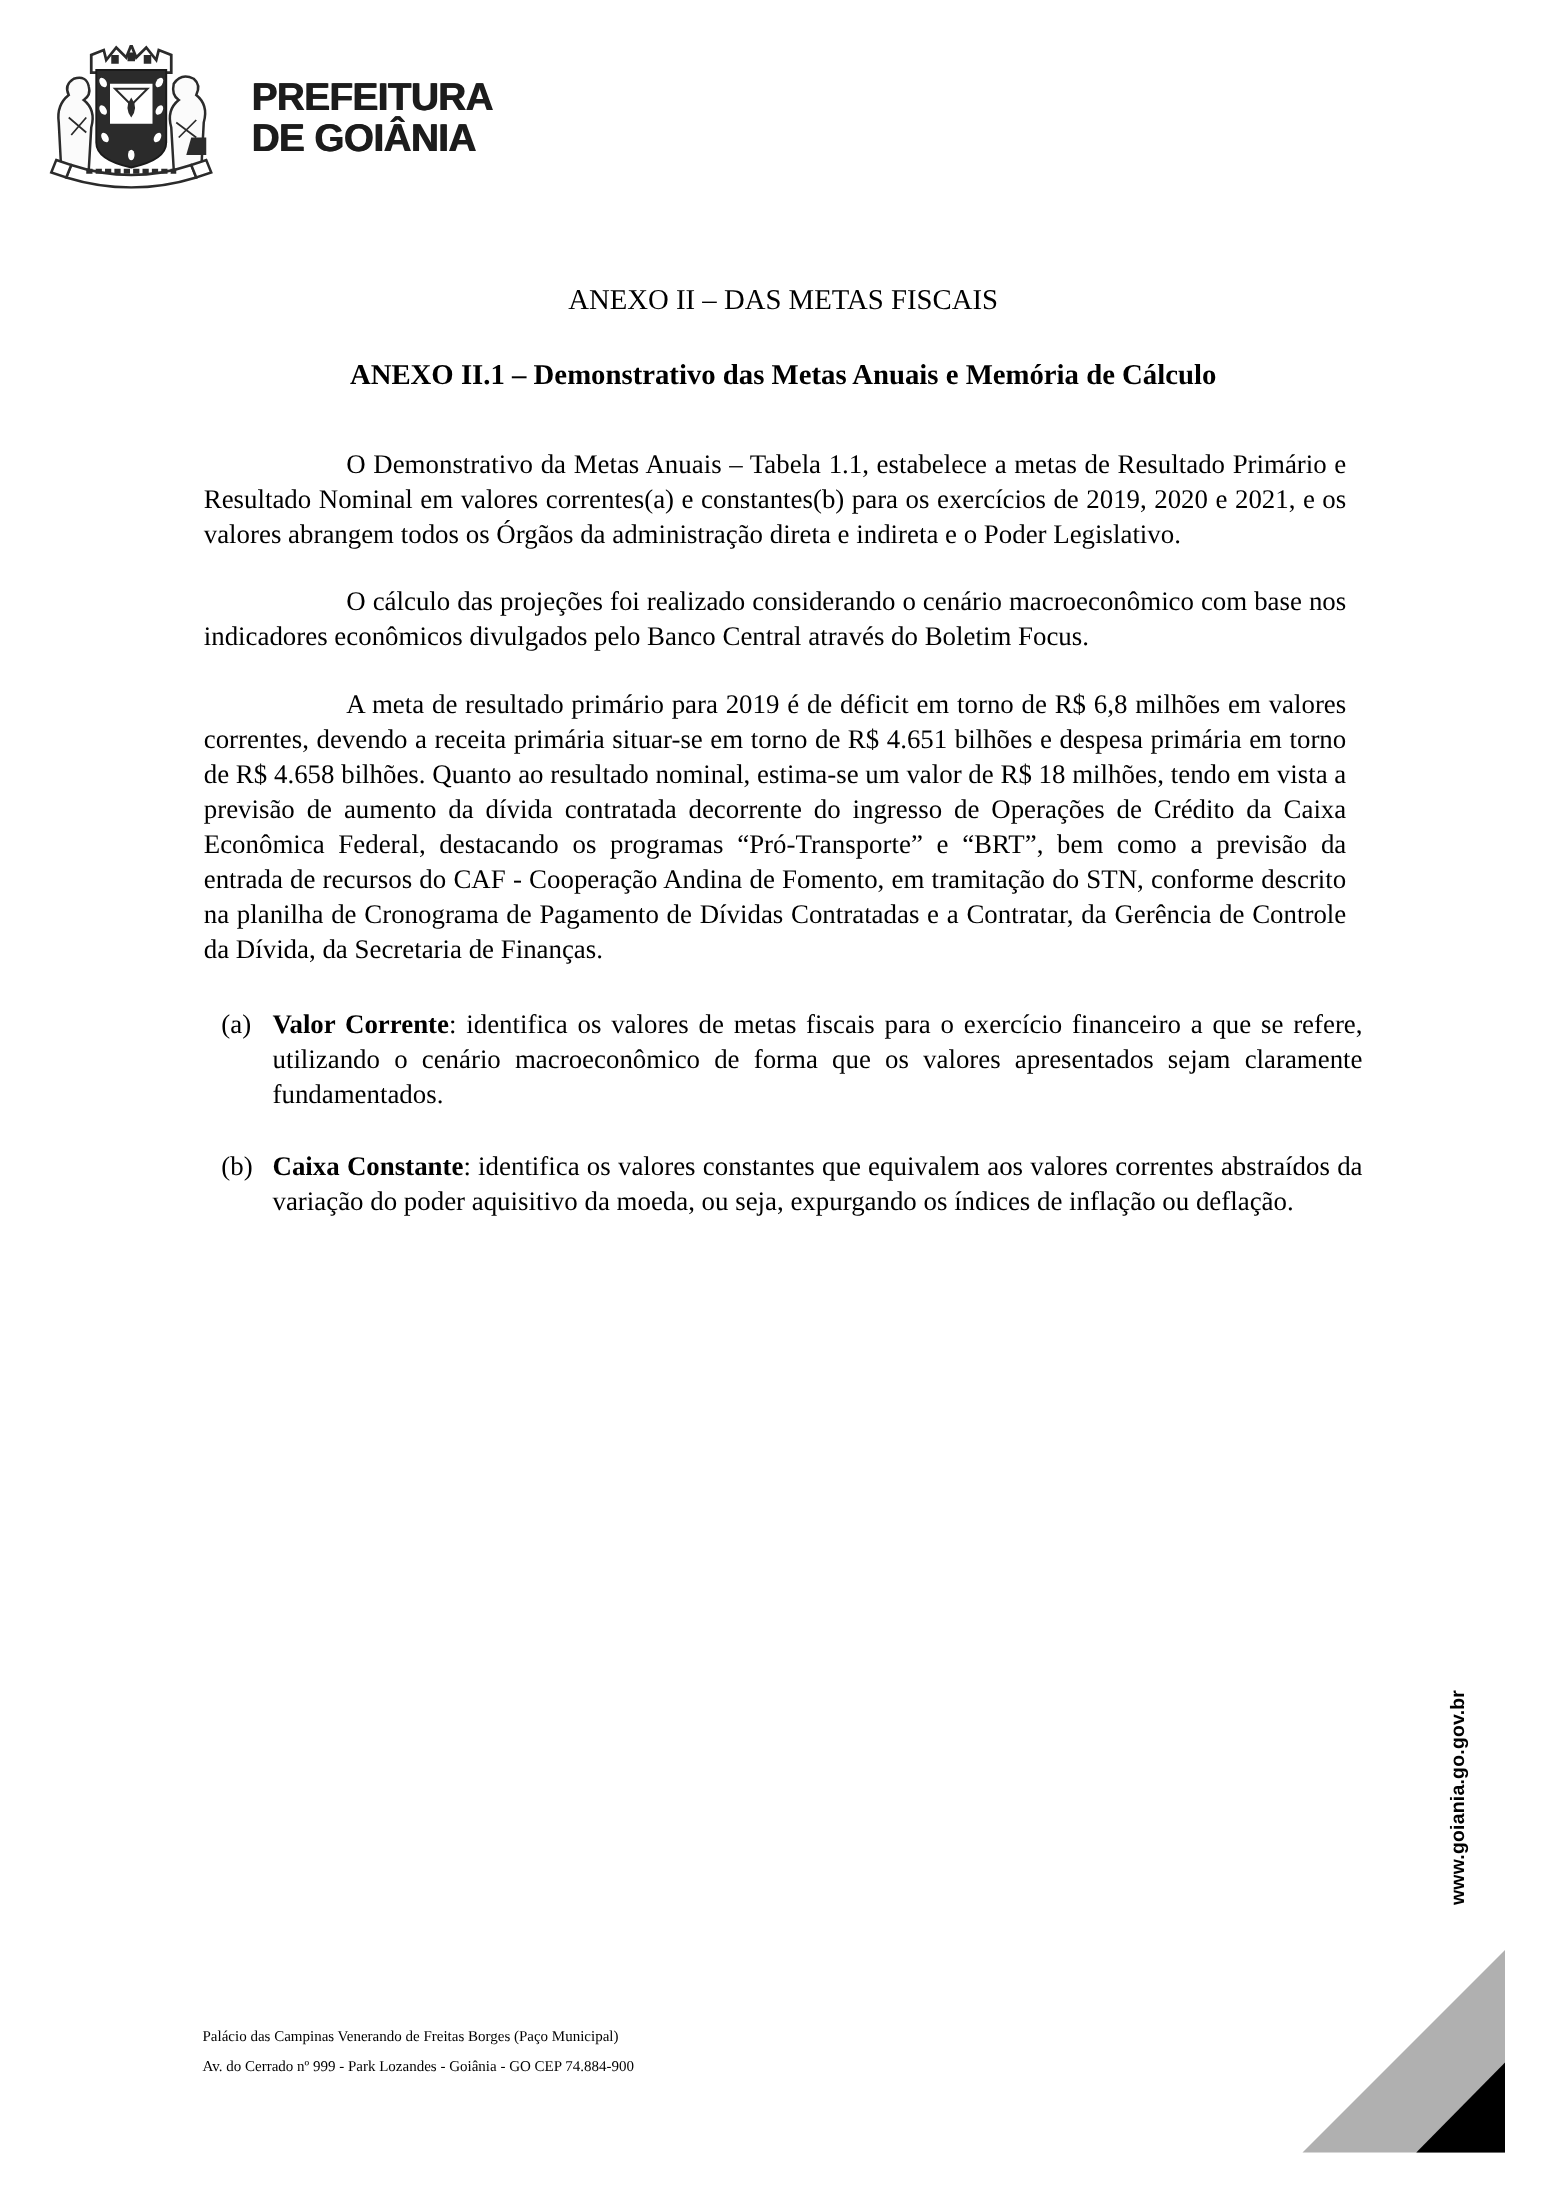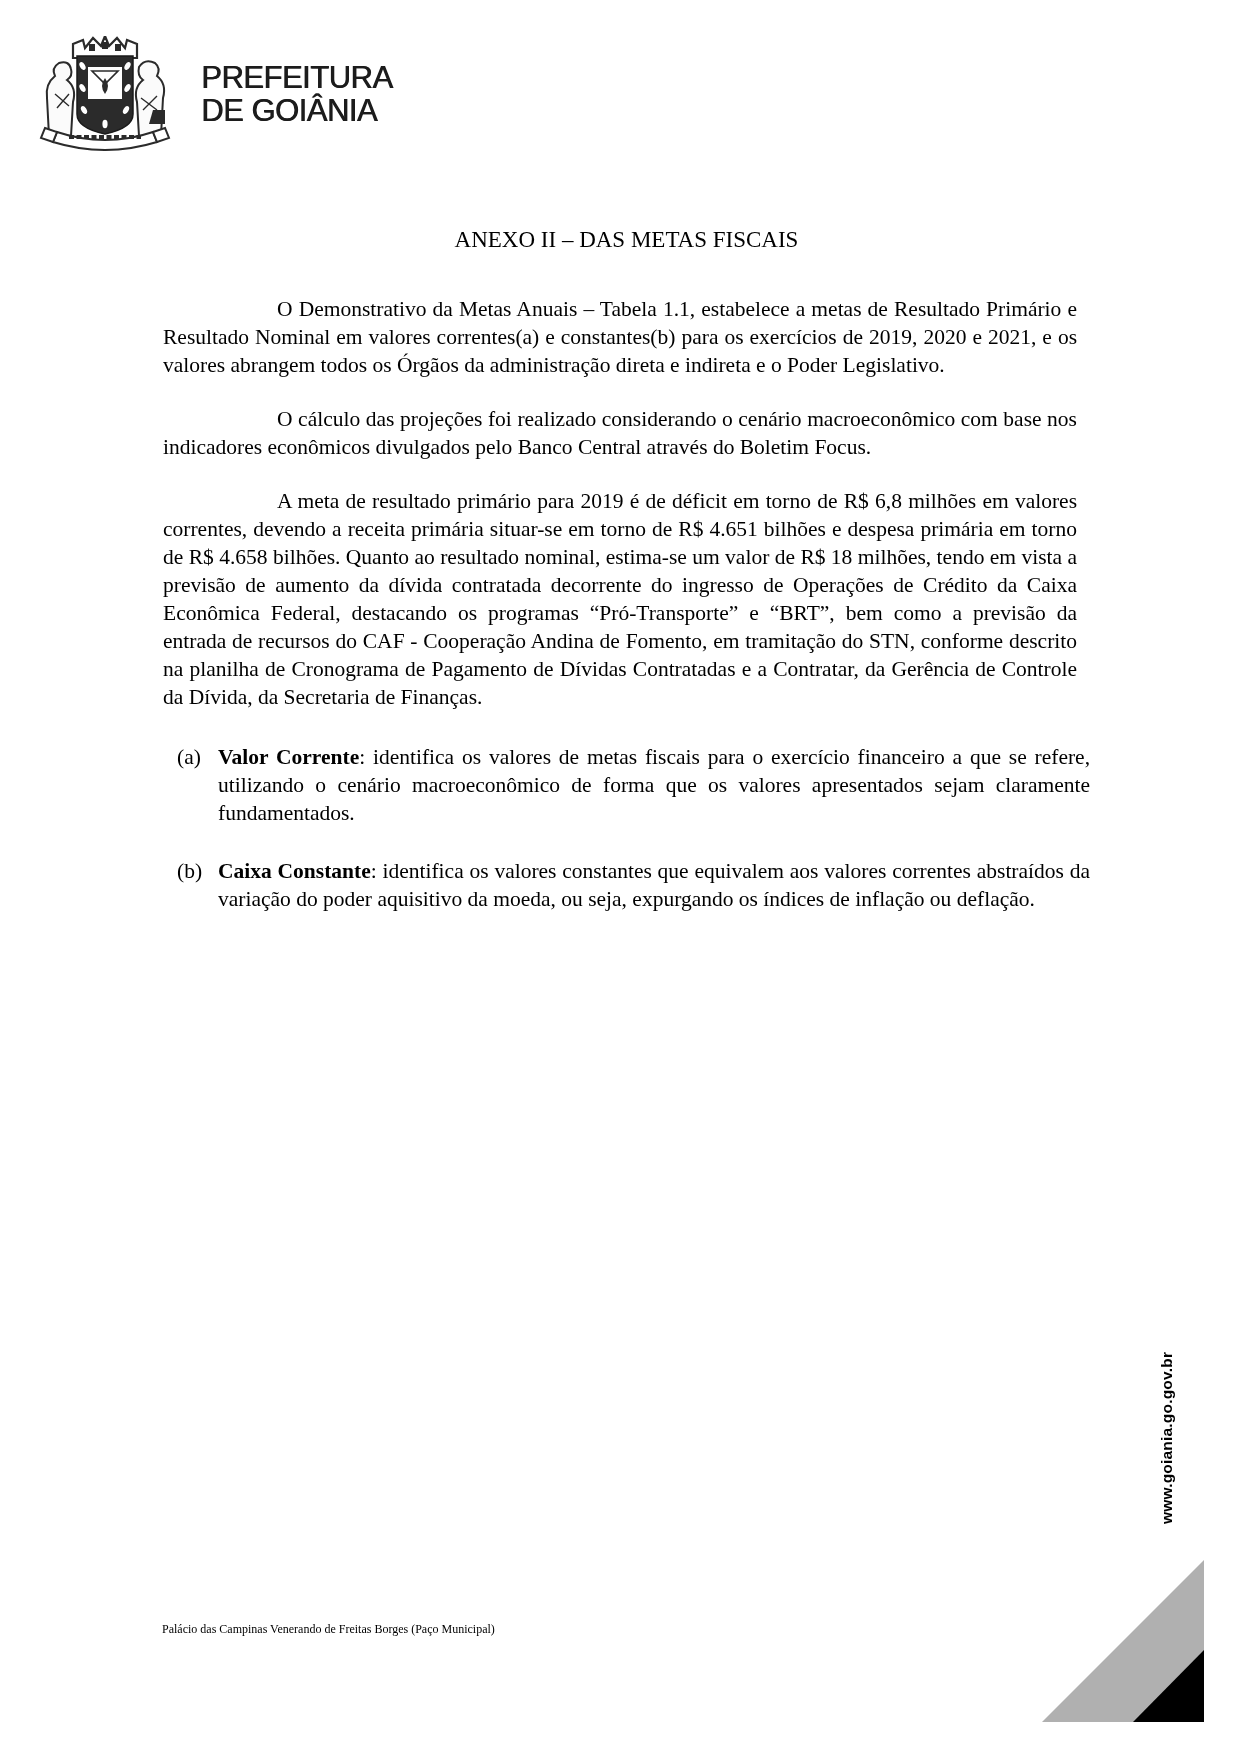--- a/index.html
+++ b/index.html
@@ -18,21 +18,21 @@
     position: absolute;
     left: 35px;
     top: 36px;
     display: flex;
     align-items: center;
   }
   .crest { width: 140px; height: 115px; }
   .logo-text {
     margin-left: 26px;
     font-family: "Liberation Sans", sans-serif;
-    font-weight: normal;
+    font-weight: bold;
     font-size: 31px;
     line-height: 33px;
     letter-spacing: -0.5px;
     color: #1c1c1c;
     text-shadow: 0.7px 0 0 #1c1c1c;
   }
 
   
   .content {
     position: absolute;
@@ -150,40 +150,42 @@
     </svg>
     <div class="logo-text">
       <div>PREFEITURA</div>
       <div>DE GOIÂNIA</div>
     </div>
   </div>
 
   <div class="content">
     <h1 class="title-main">ANEXO II – DAS METAS FISCAIS</h1>
     <div class="title-sub">
+      <div>ANEXO II.1 – Demonstrativo das Metas Anuais e Memória de Cálculo</div>
     </div>
 
     <p class="para">O Demonstrativo da Metas Anuais – Tabela 1.1, estabelece a metas de Resultado Primário e Resultado Nominal em valores correntes(a) e constantes(b) para os exercícios de 2019, 2020 e 2021, e os valores abrangem todos os Órgãos da administração direta e indireta e o Poder Legislativo.</p>
     <p class="para">O cálculo das projeções foi realizado considerando o cenário macroeconômico com base nos indicadores econômicos divulgados pelo Banco Central através do Boletim Focus.</p>
     <p class="para">A meta de resultado primário para 2019 é de déficit em torno de R$ 6,8 milhões em valores correntes, devendo a receita primária situar-se em torno de R$ 4.651 bilhões e despesa primária em torno de R$ 4.658 bilhões. Quanto ao resultado nominal, estima-se um valor de R$ 18 milhões, tendo em vista a previsão de aumento da dívida contratada decorrente do ingresso de Operações de Crédito da Caixa Econômica Federal, destacando os programas “Pró-Transporte” e “BRT”, bem como a previsão da entrada de recursos do CAF - Cooperação Andina de Fomento, em tramitação do STN, conforme descrito na planilha de Cronograma de Pagamento de Dívidas Contratadas e a Contratar, da Gerência de Controle da Dívida, da Secretaria de Finanças.</p>
 
     <div class="list">
       <div class="list-item">
         <span class="marker">(a)</span>
         <b>Valor Corrente</b><span>: identifica os valores de metas fiscais para o exercício financeiro a que se refere, utilizando o cenário macroeconômico de forma que os valores apresentados sejam claramente fundamentados.</span>
       </div>
       <div class="list-item">
         <span class="marker">(b)</span>
         <b>Caixa Constante</b><span>: identifica os valores constantes que equivalem aos valores correntes abstraídos da variação do poder aquisitivo da moeda, ou seja, expurgando os índices de inflação ou deflação.</span>
       </div>
     </div>
   </div>
 
   <div class="footer">
     <div>Palácio das Campinas Venerando de Freitas Borges (Paço Municipal)</div>
+    <div>Av. do Cerrado nº 999 - Park Lozandes - Goiânia - GO CEP 74.884-900</div>
   </div>
 
   <div class="site-vertical">www.goiania.go.gov.br</div>
 
   <svg class="corner-decor" viewBox="0 0 166 167" aria-hidden="true">
     <polygon points="2,166 164,4 164,166" fill="#b0b0b0"></polygon>
     <polygon points="93,166 164,94 164,166" fill="#000000"></polygon>
   </svg>
 
 </div>

